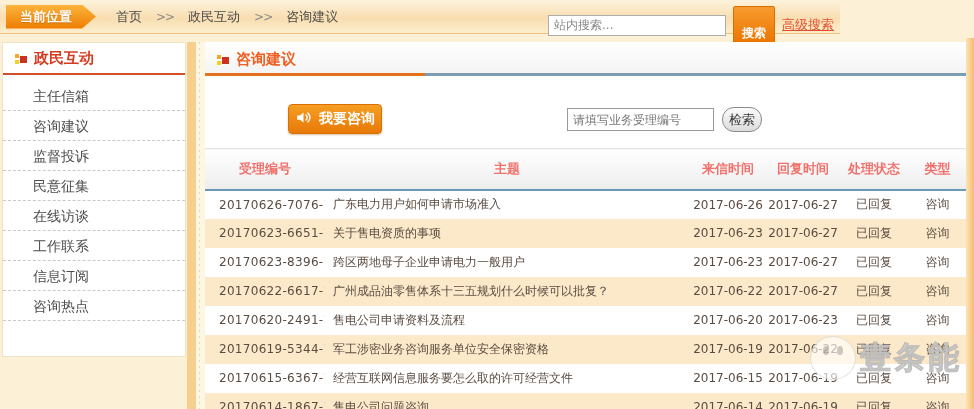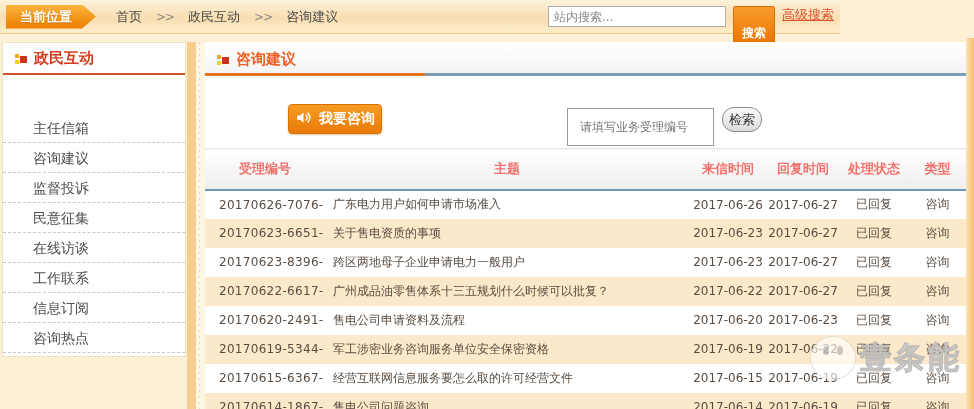--- a/index.html
+++ b/index.html
@@ -21,42 +21,42 @@
     margin-left:6px; height:24px; line-height:24px;
     padding:0 24px 0 14px;
     background:linear-gradient(180deg,#fcb43c,#ee7c00);
     clip-path:polygon(0 0,calc(100% - 14px) 0,100% 50%,calc(100% - 14px) 100%,0 100%);
     color:#fff; font-size:13px; font-weight:bold;
     text-shadow:0 1px 1px rgba(160,80,0,.5);
   }
   .crumbs { display:flex; align-items:center; gap:14px; margin-left:20px; font-size:13px; color:#4b4b4b; }
   .crumbs a { color:#4b4b4b; text-decoration:none; cursor:pointer; }
   .crumbs .sep { color:#8a8a8a; font-size:12px; letter-spacing:-1px; }
-  .site-search { position:absolute; right:6px; top:6px; display:flex; align-items:flex-start; gap:7px; }
+  .site-search { position:absolute; right:6px; top:6px; display:flex; align-items:center; gap:7px; }
   .site-search input {
     width:178px; height:21px; border:1px solid #adadad; background:#fff;
     font-size:12px; padding:0 5px; color:#555; font-family:inherit;
   }
   .site-search input::placeholder { color:#888; }
   .btn-site-search {
     height:21px; padding:18px 8px; border:1px solid #d86e00; border-radius:2px;
     background:linear-gradient(180deg,#f79b2e,#ec7500);
     color:#fff; font-size:12px; font-weight:bold; cursor:pointer; font-family:inherit;
   }
   .adv-link { font-size:13px; color:#e14e2e; text-decoration:underline; cursor:pointer; }
 
   
   .sidebar {
     position:absolute; left:2px; top:42px; width:184px; height:315px;
     background:#fff; border:1px solid #f2e2c4;
   }
   .panel-head { height:32px; display:flex; align-items:center; padding-left:12px; gap:6px; }
   .sidebar .panel-head { border-bottom:2px solid #d0502a; }
   .side-title { color:#d43b20; font-weight:bold; font-size:15px; }
-  .side-list { list-style:none; padding-top:6px;margin-top:32px; }
+  .side-list { list-style:none; padding-top:6px; }
   .side-item {
     height:30px; line-height:30px; padding-left:30px;
     font-size:14px; color:#4c4c4c;
     border-bottom:1px dashed #c9c9c9; cursor:pointer;
   }
   .gap-strip {
     position:absolute; left:187px; top:42px; bottom:0; width:18px;
     background:linear-gradient(90deg,#f6cf8f 0 9px,#fdf6e2 9px 18px);
   }
   .gap-strip::after {
@@ -84,22 +84,22 @@
   .consult-btn {
     position:absolute; left:83px; top:28px; width:94px; height:30px;
     border:1px solid #d86f00; border-radius:4px;
     background:linear-gradient(180deg,#f59d23,#e87a08);
     color:#fff; font-size:14px; font-weight:bold;
     display:flex; align-items:center; justify-content:center; gap:7px;
     cursor:pointer; font-family:inherit;
     box-shadow:0 1px 2px rgba(150,80,0,.35);
   }
   .filter-input {
-    position:absolute; left:362px; top:32px; width:147px; height:38px;
-    border:1px solid #9a9a9a; font-size:12px; padding:0 12px; color:#555; font-family:inherit;
+    position:absolute; left:362px; top:32px; width:147px; height:23px;
+    border:1px solid #9a9a9a; font-size:12px; padding:0 5px; color:#555; font-family:inherit;
   }
   .filter-input::placeholder { color:#777; }
   .btn-retrieve {
     position:absolute; left:517px; top:31px; width:40px; height:25px;
     border:1px solid #8a8a8a; border-radius:12px;
     background:linear-gradient(180deg,#fbfbfb,#dcdcdc);
     font-size:13px; color:#333; cursor:pointer; font-family:Liberation Serif, serif;
   }
 
   

